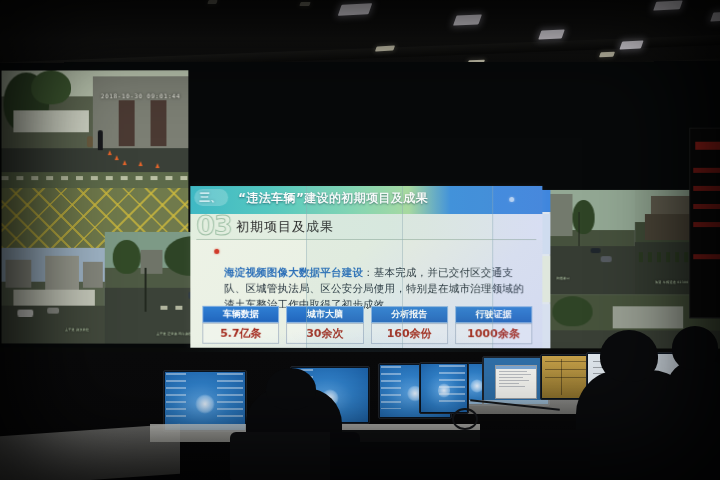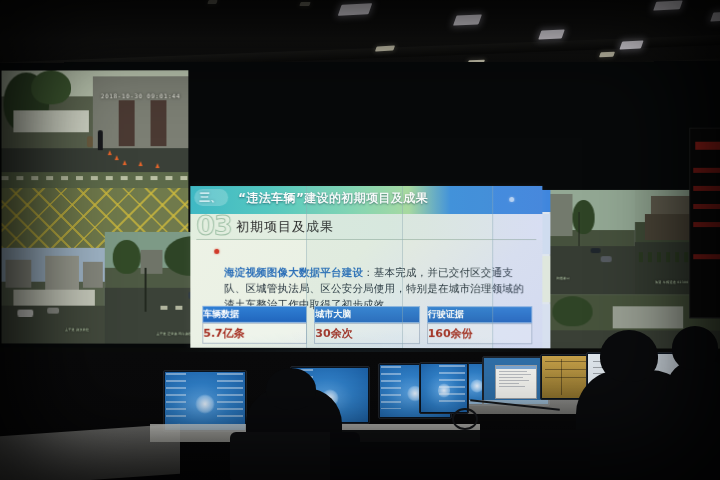--- a/index.html
+++ b/index.html
@@ -65,21 +65,21 @@
     letter-spacing:1px;}
   .rule{position:absolute;left:6px;top:53px;width:340px;height:1px;background:rgba(120,150,130,.45);}
 
   .bullet-dot{position:absolute;left:24px;top:63px;width:5px;height:5px;border-radius:50%;
     background:#d03a2a;box-shadow:0 0 2px rgba(210,60,40,.7);}
   .body-text{position:absolute;left:34px;top:58px;width:306px;font-size:10.5px;line-height:16px;
     color:#23303a;letter-spacing:.2px;text-indent:0;margin-top:20px;}
   .body-text .lead{color:#2b6fb8;font-weight:bold;}
 
   .stats{position:absolute;left:12px;top:120px;width:330px;display:flex;gap:7px;}
-  .stat{flex:1;border-radius:7px;}
+  .stat{flex:1;text-align:center;border-radius:7px;}
   .stat-label{font-size:9px;font-weight:bold;color:#ffffff;padding:1px 0;
     background:linear-gradient(180deg,#2f7fd4,#2166bd);border:1px solid #8ab3e0;}
   .stat-value{font-size:11px;font-weight:bold;color:#a3291c;padding:2px 0;
     border:1px solid rgba(120,140,170,.5);background:rgba(255,255,255,.25);}
 
   
   .seam-v{position:absolute;top:0;bottom:0;width:1px;background:rgba(140,170,180,.45);}
   .seam-tint{position:absolute;top:0;bottom:0;}
 
   
@@ -253,22 +253,26 @@
       <div class="stats">
         <div class="stat">
           <div class="stat-label">车辆数据</div>
           <div class="stat-value">5.7亿条</div>
         </div>
         <div class="stat">
           <div class="stat-label">城市大脑</div>
           <div class="stat-value">30余次</div>
         </div>
         <div class="stat">
+          <div class="stat-label">分析报告</div>
+          <div class="stat-value">160余份</div>
+        </div>
+        <div class="stat">
           <div class="stat-label">行驶证据</div>
-          <div class="stat-value">160余份</div>
+          <div class="stat-value">1000余条</div>
         </div>
       </div>
 
       <div class="seam-tint" style="left:116px;width:96px;background:rgba(150,200,190,.10);"></div>
       <div class="seam-tint" style="left:212px;width:90px;background:rgba(160,190,150,.08);"></div>
       <div class="seam-tint" style="left:302px;width:50px;background:rgba(150,160,220,.10);"></div>
       <div class="seam-v" style="left:116px;"></div>
       <div class="seam-v" style="left:212px;"></div>
       <div class="seam-v" style="left:302px;"></div>
     </div>

